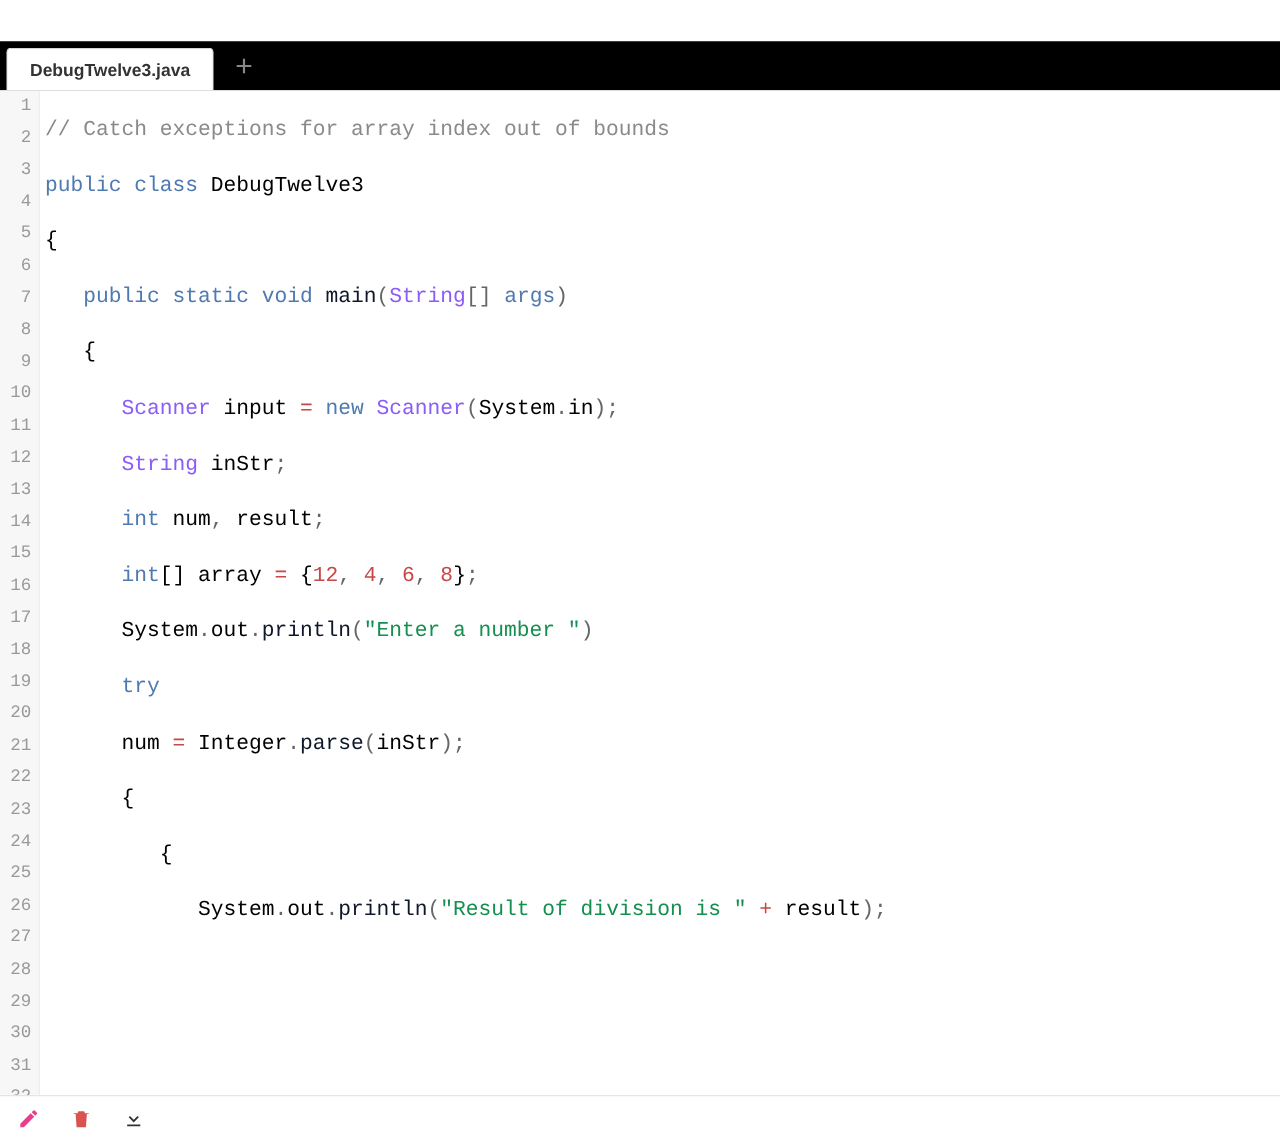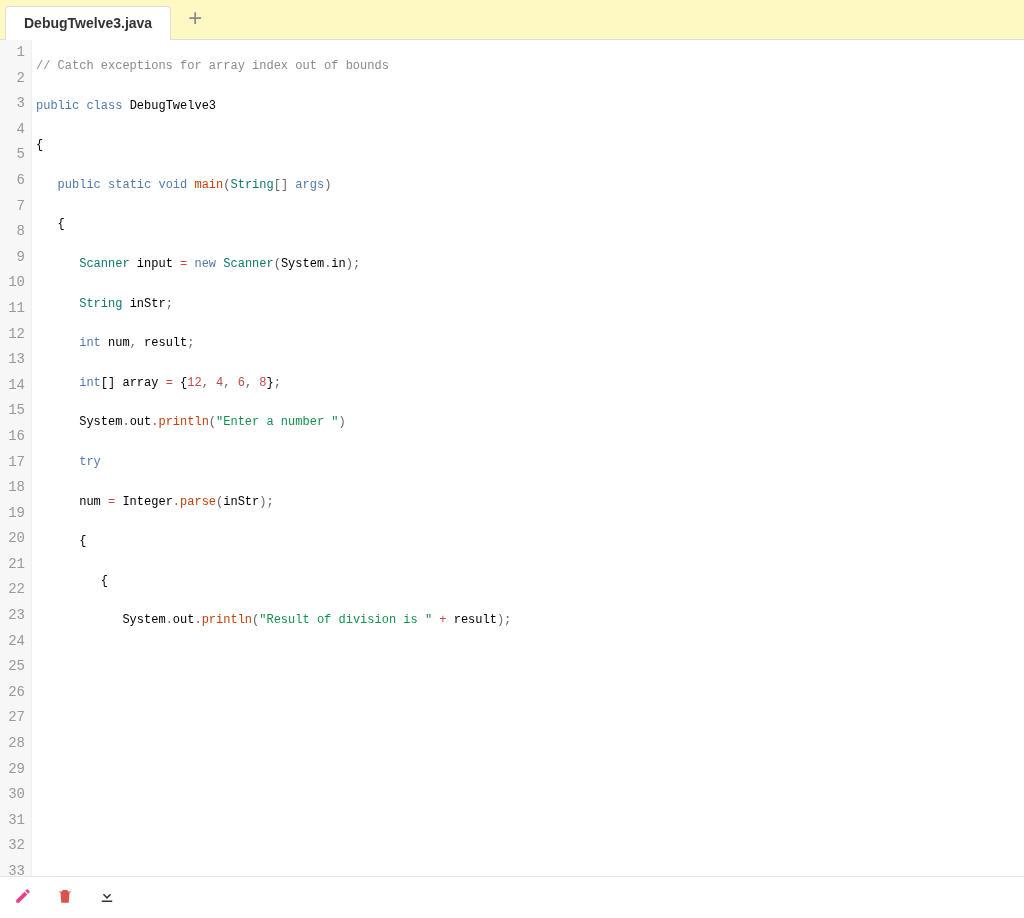--- a/index.html
+++ b/index.html
@@ -8,25 +8,26 @@
   font-size: 14px;
   background: #fff;
   width: 1024px;
   height: 918px;
   overflow: hidden;
   display: flex;
   flex-direction: column;
 }
 .tab-bar {
   display: flex;
-  align-items: center;
-  background: #fef9c3;
+  align-items: flex-end;
+  background: #000000;
   border-bottom: 1px solid #ddd;
   height: 40px;
   padding-left: 5px;
+  margin-top: 33px;
 }
 .tab {
   display: flex;
   align-items: center;
   height: 34px;
   padding: 0 18px;
   background: #fff;
   border: 1px solid #ddd;
   border-bottom: none;
   border-radius: 4px 4px 0 0;
@@ -65,43 +66,43 @@
   min-width: 32px;
   font-size: 14px;
 }
 .gutter div {
   height: 25.6px;
   line-height: 25.6px;
 }
 .code {
   padding-left: 4px;
   white-space: pre;
-  font-size: 12px;
+  font-size: 17px;
 }
 .code-line {
   height: 25.6px;
   line-height: 25.6px;
 }
 .toolbar {
   height: 42px;
   border-top: 1px solid #e5e5e5;
   display: flex;
   align-items: center;
   padding: 0 14px;
   gap: 24px;
 }
 .toolbar svg { width: 18px; height: 18px; cursor: pointer; }
 .c-cmt { color: #8a8a8a; }
 .c-kw  { color: #4f7ab0; }
-.c-type{ color: #0f766e; }
+.c-type{ color: #8b5cf6; }
 .c-id  { color: #4f7ab0; }
 .c-num { color: #c74848; }
 .c-str { color: #148f4f; }
 .c-op  { color: #c74848; }
-.c-fn  { color: #c2410c; }
+.c-fn  { color: #0f172a; }
 .c-punc{ color: #666; }
 </style>
 </head>
 <body>
 
 <div class="tab-bar">
   <div class="tab">
     <span>DebugTwelve3.java</span>
   </div>
   <div class="new-tab">+</div>

